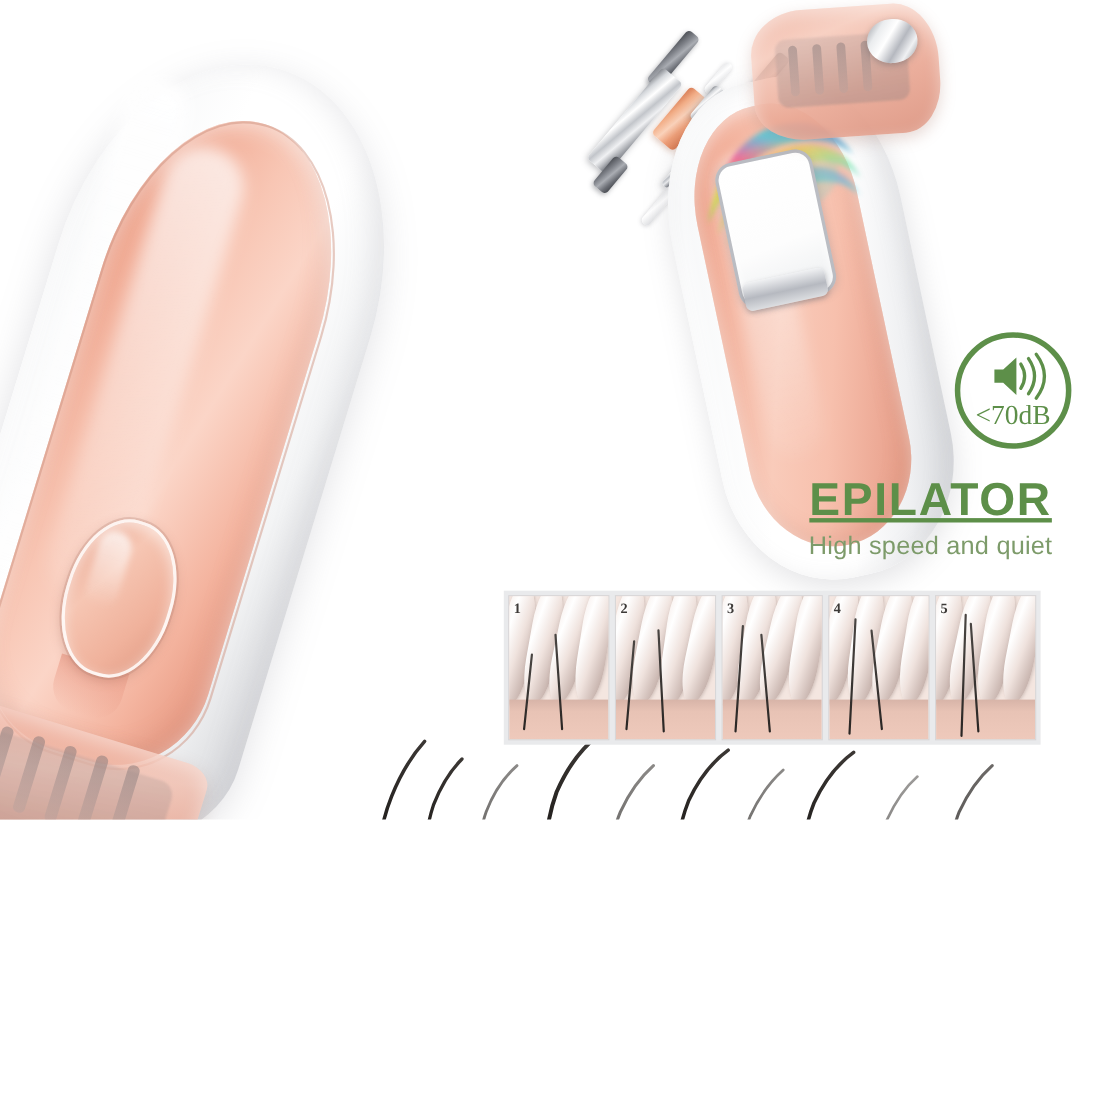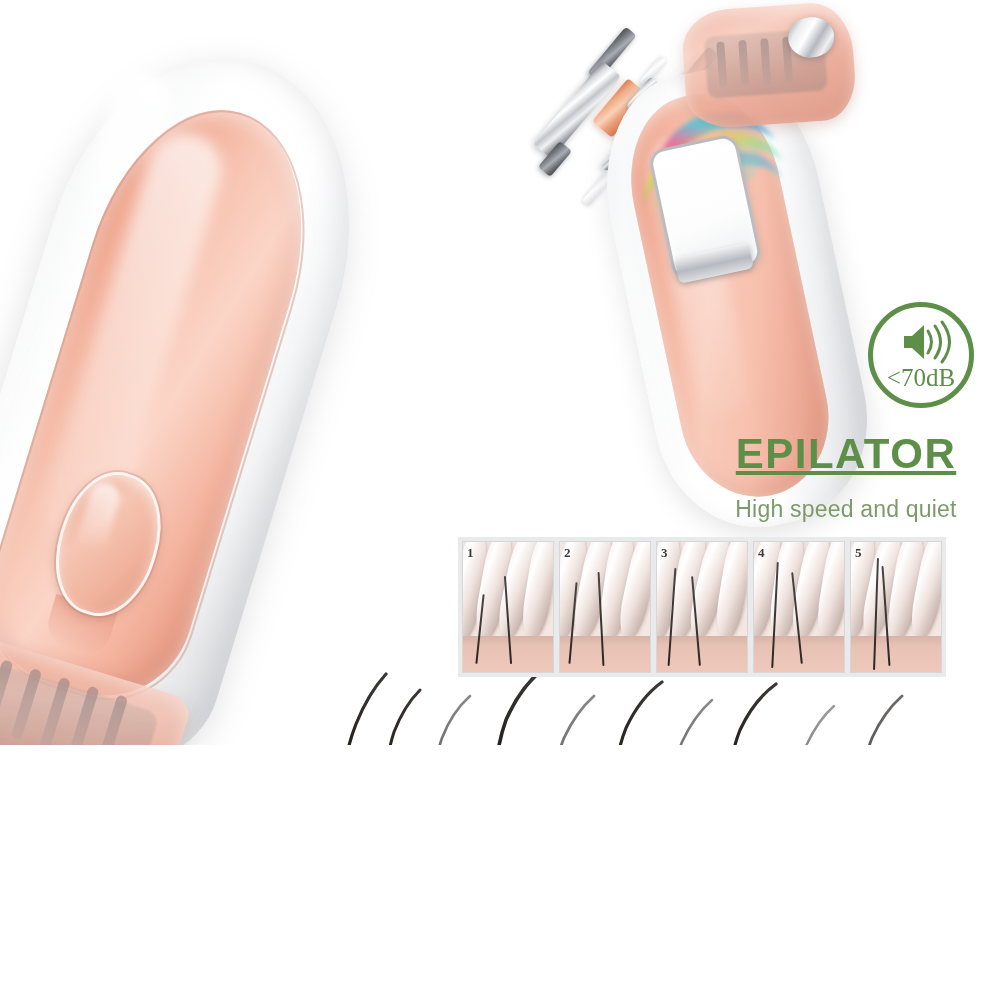--- a/index.html
+++ b/index.html
@@ -96,21 +96,21 @@
 
   
   #db-badge{position:absolute;left:868px;top:302px;width:106px;height:106px;}
   #db-badge .ring{position:absolute;inset:0;border-radius:50%;border:5px solid #5d8f49;box-sizing:border-box;}
   .db-text{position:absolute;left:0;right:0;bottom:16px;text-align:center;color:#5d8f49;
     font-size:25px;font-family:"Liberation Serif",serif;letter-spacing:0px;}
 
   
   #epilator-title{position:absolute;left:711px;top:430px;width:270px;text-align:center;
     color:#5d8f49;font-size:42px;font-weight:bold;letter-spacing:1.5px;text-decoration:underline;}
-  #epilator-sub{position:absolute;left:711px;top:496px;width:270px;text-align:center;
+  #epilator-sub{position:absolute;left:711px;top:483px;width:270px;text-align:center;
     color:#7d9b6a;font-size:23px;letter-spacing:.2px;}
 
   
   #filmstrip{position:absolute;left:458px;top:537px;width:488px;height:140px;
     display:flex;gap:7px;background:#e9eaec;padding:5px;box-sizing:border-box;}
   .fs-panel{position:relative;flex:1;overflow:hidden;background:#f4e6e0;
     box-shadow:0 0 0 1px rgba(200,195,195,.5);}
   .fs-disc{position:absolute;top:-10%;height:86%;width:26px;border-radius:50%/40px;
     background:linear-gradient(100deg,#f6ece8 0%,#ffffff 25%,#efe2dd 55%,#cbb8b2 85%,#b8a49e 100%);
     box-shadow:1px 0 3px rgba(140,120,115,.35);}

